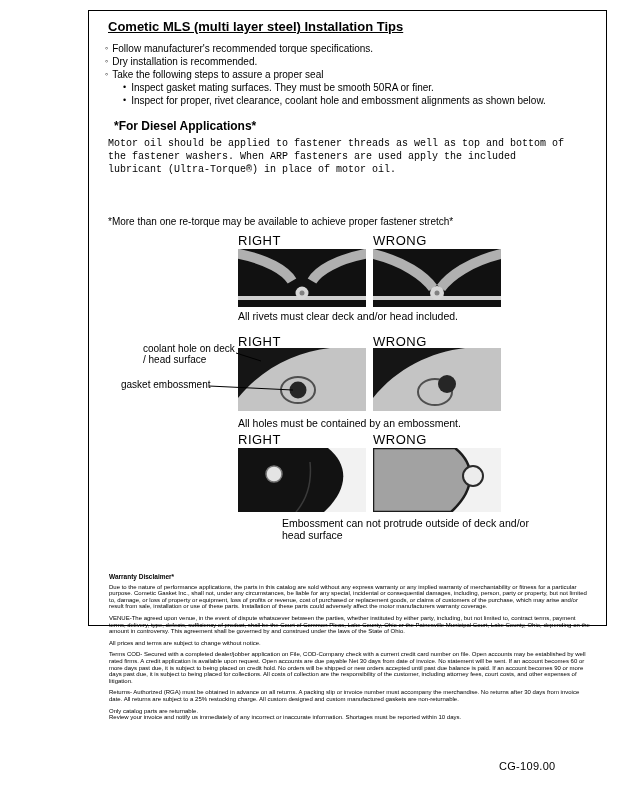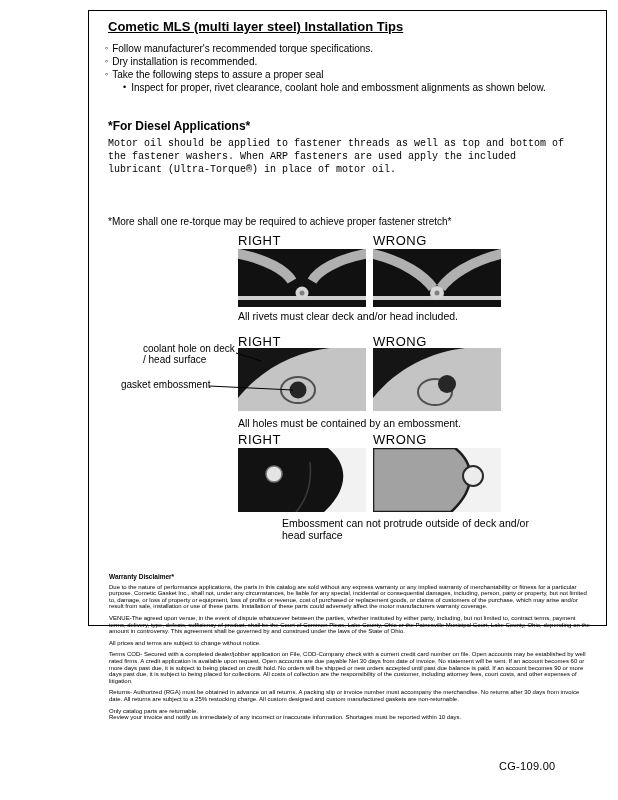--- a/index.html
+++ b/index.html
@@ -43,27 +43,30 @@
     <div class="tip-row main">
         <span>Follow manufacturer's recommended torque specifications.</span>
       </div>
     <div class="tip-row main">
         <span>Dry installation is recommended.</span>
       </div>
     <div class="tip-row main">
         <span>Take the following steps to assure a proper seal</span>
       </div>
     <div class="tip-row sub">
+        <span>Inspect gasket mating surfaces.  They must be smooth 50RA or finer.</span>
+      </div>
+    <div class="tip-row sub">
         <span>Inspect for proper, rivet clearance, coolant hole and embossment alignments as shown below.</span>
       </div>
   </div>
 
-  <div class="abs h2" style="left:19px; top:108px;">*For Diesel Applications*</div>
+  <div class="abs h2" style="left:25px; top:108px;">*For Diesel Applications*</div>
   <div class="abs para" style="left:19px; top:126px; width:458px;font-family:Liberation Mono, monospace;">Motor oil should be applied to fastener threads as well as top and bottom of the fastener washers. When ARP fasteners are used apply the included lubricant (Ultra-Torque®) in place of motor oil.</div>
-  <div class="abs para" style="left:19px; top:204px; width:470px;">*More shall one re-torque may be required to achieve proper fastener stretch*</div>
+  <div class="abs para" style="left:19px; top:204px; width:470px;">*More than one re-torque may be available to achieve proper fastener stretch*</div>
 
   <div class="abs rw-label" style="left:149px; top:222px;">RIGHT</div>
   <div class="abs rw-label" style="left:284px; top:222px;">WRONG</div>
 
   <div class="abs panel" style="left:149px; top:238px;">
     <svg viewBox="0 0 128 58" width="128" height="58">
       <rect width="128" height="58" fill="#111111"></rect>
       <path d="M-4,4 C30,10 48,22 54,32" stroke="#b0b0b0" stroke-width="10" fill="none"></path>
       <path d="M132,4 C98,10 80,22 74,32" stroke="#b0b0b0" stroke-width="10" fill="none"></path>
       <rect x="0" y="47" width="128" height="4" fill="#d0d0d0"></rect>

